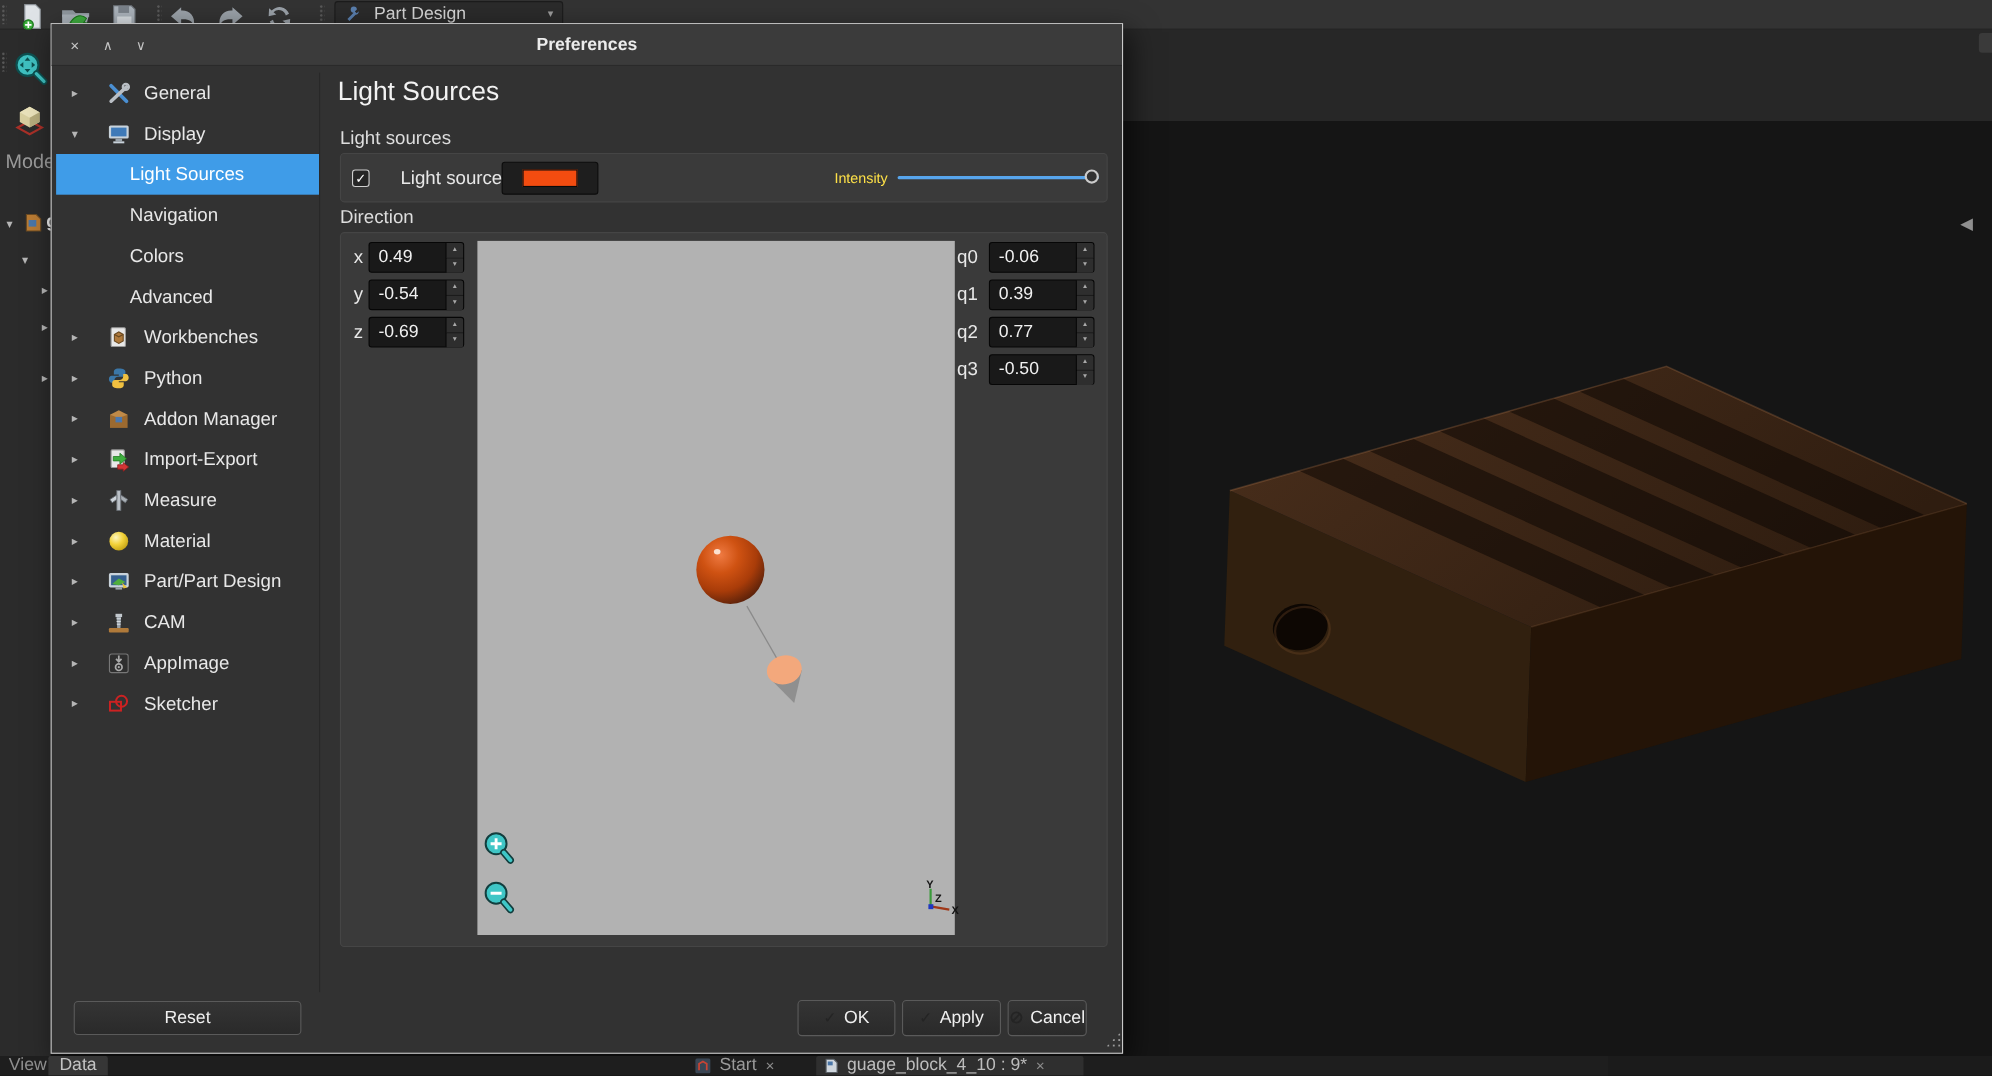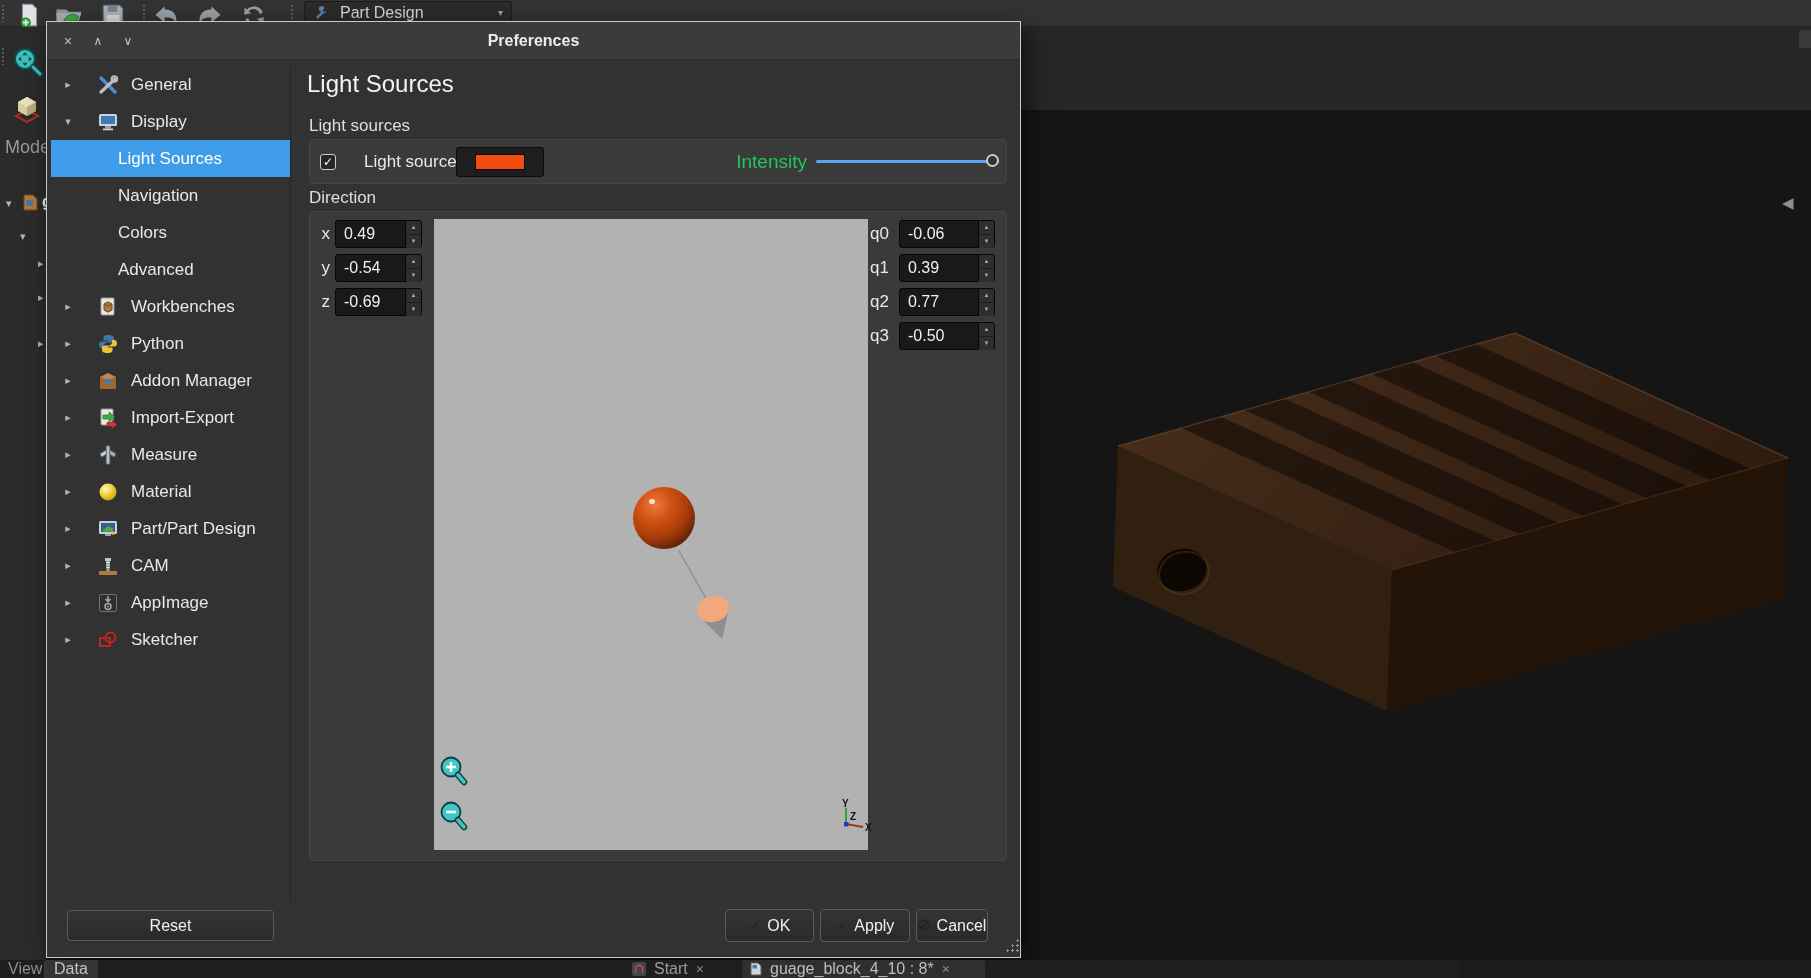--- a/index.html
+++ b/index.html
@@ -49,21 +49,21 @@
 
   #page-title{left:260px;top:48px;color:#f2f2f2;font-size:24px;font-weight:500;}
   .group-label{color:#dedede;font-size:17px;}
   #g1-label{left:262px;top:94px;}
   #group1{left:262px;top:117px;width:698px;height:45px;background:#3a3a3a;border:1px solid #454545;border-radius:4px;}
   #cb{left:10px;top:14px;width:16px;height:16px;background:#262626;border:1px solid #cfcfcf;border-radius:3px;text-align:center;}
   #cb .check{color:#fff;font-size:12px;line-height:15px;display:block;}
   #cb-label{left:34px;top:0;line-height:43px;color:#e8e8e8;font-size:17px;margin-left:20px;}
   #color-btn{left:146px;top:7px;width:88px;height:30px;background:#1e1e1e;border:1px solid #0c0c0c;border-radius:3px;padding:0;display:flex;align-items:center;justify-content:center;}
   #swatch{width:50px;height:16px;border:1px solid #0a0a0a;display:block;}
-  #int-label{left:400px;top:0;width:97px;text-align:right;line-height:43px;color:#22c55e;font-size:19px;}
+  #int-label{left:400px;top:0;width:97px;text-align:right;line-height:43px;color:#fde047;font-size:13px;}
   #slider{left:506px;top:14px;width:183px;height:15px;}
   #groove{position:absolute;left:0;top:6px;width:100%;height:3px;background:#57a5ec;border-radius:2px;}
   #handle{position:absolute;right:0;top:0;width:13px;height:13px;border-radius:50%;border:2px solid #cbcbcb;background:#323232;}
 
   #g2-label{left:262px;top:166px;}
   #group2{left:262px;top:189px;width:698px;height:650px;background:#3a3a3a;border:1px solid #454545;border-radius:4px;}
   #left-fields{position:absolute;left:8px;top:8px;}
   #right-fields{position:absolute;left:560px;top:8px;}
   .spin-row{display:flex;align-items:center;height:28px;margin-bottom:6px;gap:5px;}
   .spin-lab{color:#e8e8e8;font-size:17px;}
@@ -524,17 +524,17 @@
           </svg></span>
       <span>Start</span>
       <span class="mdi-close">×</span>
     </div>
     <div class="mdi-tab active" style="left:742px;width:243px">
       <span style="width:12px;height:14px">
         <svg width="12" height="14" viewBox="0 0 12 14">
             <path d="M1 1h7l3 3v9H1z" fill="#cfd6dd" stroke="#5a6066"></path>
             <rect x="2.5" y="3" width="4.5" height="3.5" fill="#4a76a8"></rect>
           </svg></span>
-      <span>guage_block_4_10 : 8*</span>
+      <span>guage_block_4_10 : 9*</span>
       <span class="mdi-close">×</span>
     </div>
   </div>
 </div>
 
 </body></html>

